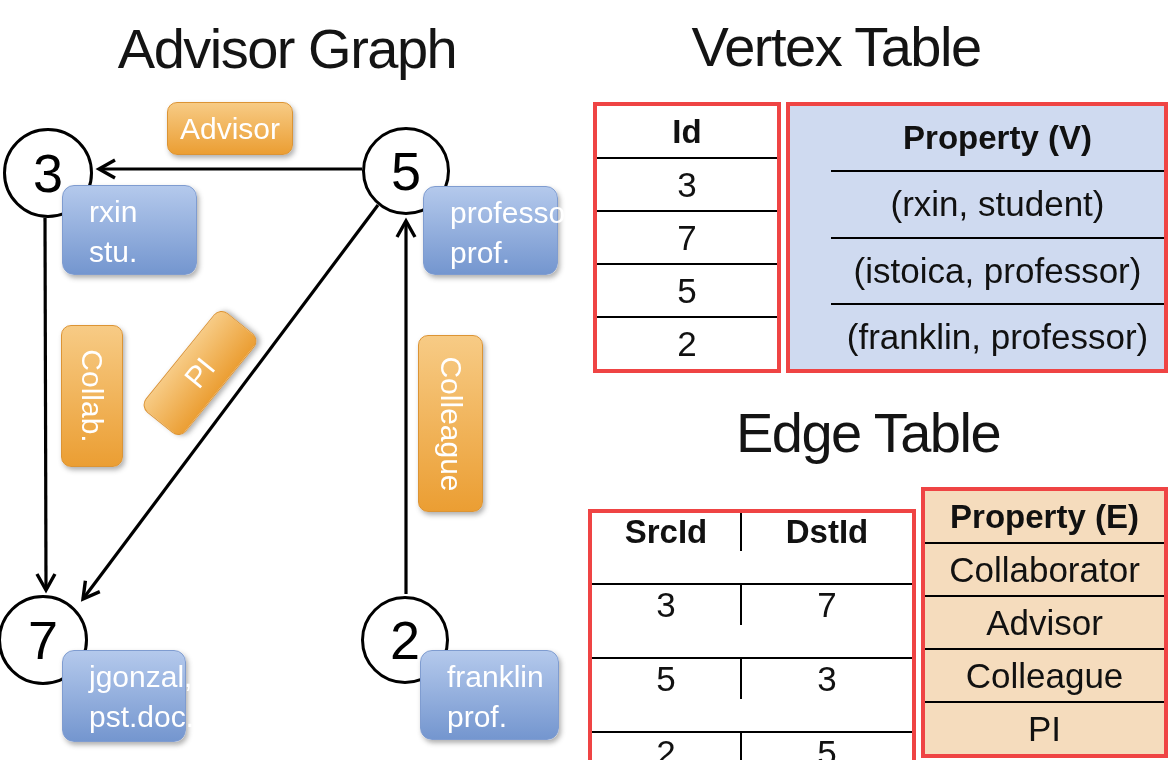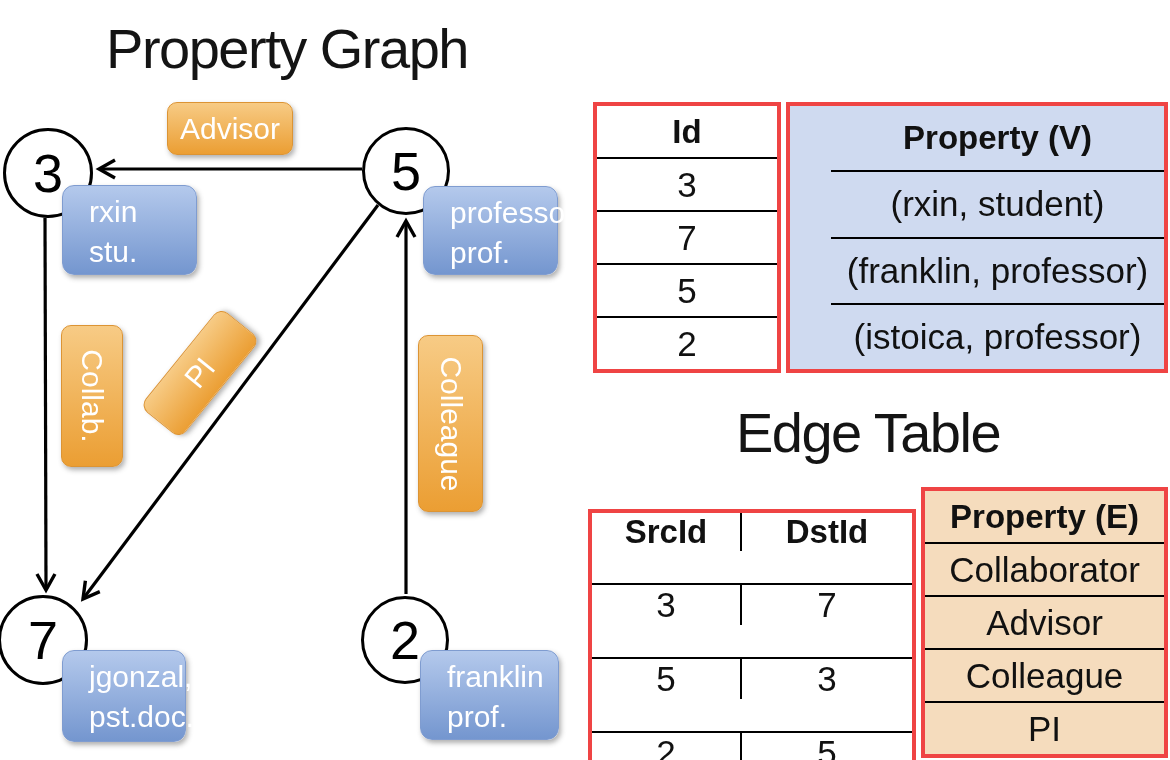--- a/index.html
+++ b/index.html
@@ -48,21 +48,22 @@
   .trow2:first-child{border-top:none;}
   .tc{display:flex;align-items:center;justify-content:center;font-size:35px;}
   .tc:first-child{border-right:2.5px solid #000;}
   .th{font-weight:700;font-size:33px;}
 </style>
 </head>
 <body>
 
 <div class="canvas">
 
-  <div class="big-title" style="left:2px;top:16px;width:570px;">Property Graph</div>
+  <div class="big-title" style="left:2px;top:16px;width:570px;">Advisor Graph</div>
+  <div class="big-title" style="left:551px;top:14px;width:570px;">Vertex Table</div>
   <div class="big-title" style="left:583px;top:400px;width:570px;">Edge Table</div>
 
   <svg class="edges" width="585" height="760" viewBox="0 0 585 760">
     <defs>
       <marker id="ah" markerUnits="userSpaceOnUse" markerWidth="26" markerHeight="26" viewBox="0 0 26 26" refX="21" refY="13" orient="auto">
         <path d="M5 4 L21 13 L5 22" fill="none" stroke="#000" stroke-width="3.4"></path>
       </marker>
     </defs>
     <path d="M362 169 L99 169" stroke="#000" stroke-width="3.2" fill="none" marker-end="url(#ah)"></path>
     <path d="M45 218 L46 590" stroke="#000" stroke-width="3.2" fill="none" marker-end="url(#ah)"></path>
@@ -117,22 +118,22 @@
     <div class="trow th">Id</div>
     <div class="trow">3</div>
     <div class="trow">7</div>
     <div class="trow">5</div>
     <div class="trow">2</div>
   </div>
 
   <div class="tbox bluebg" style="left:786px;top:102px;width:382px;height:271px;">
     <div class="trow th">Property (V)</div>
     <div class="trow">(rxin, student)</div>
+    <div class="trow">(istoica, professor)</div>
     <div class="trow">(franklin, professor)</div>
-    <div class="trow">(istoica, professor)</div>
   </div>
 
   <div class="tbox" style="left:588px;top:509px;width:328px;height:271px;gap:32px;">
     <div class="trow2">
       <span class="tc th">SrcId</span>
       <span class="tc th">DstId</span>
     </div>
     <div class="trow2">
       <span class="tc">3</span>
       <span class="tc">7</span>

